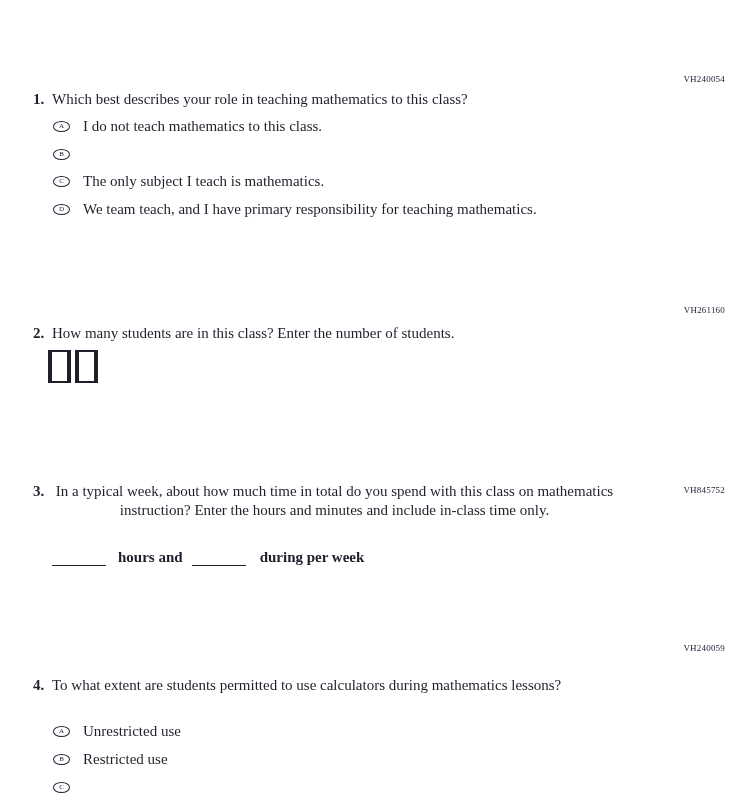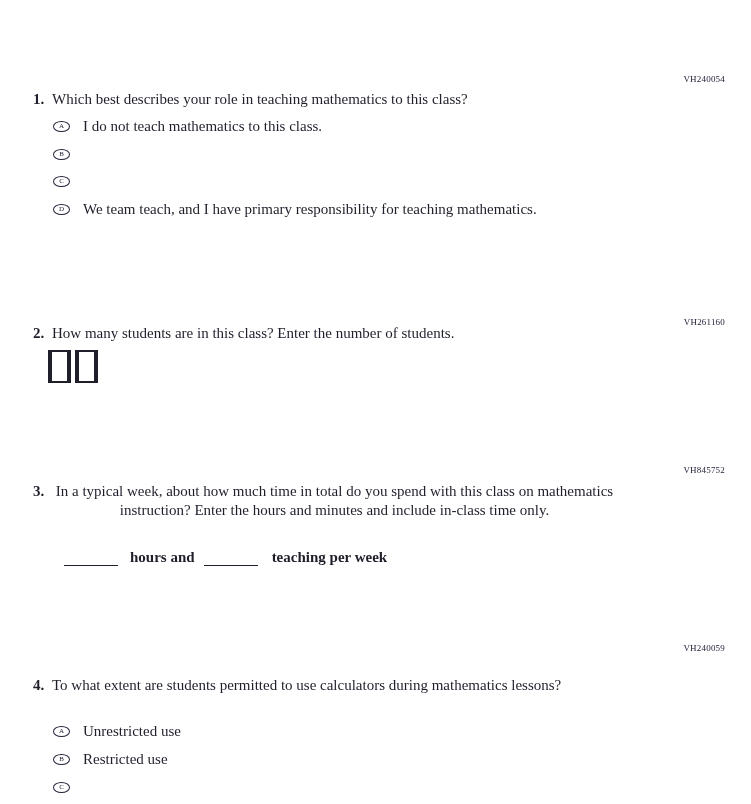--- a/index.html
+++ b/index.html
@@ -49,21 +49,21 @@
   .option-label { font-size: 15px; white-space: nowrap; text-align: right; }
   .digit-boxes { position: absolute; left: 48px; display: flex; gap: 4px; }
   .digit-box {
     width: 15px; height: 29px;
     border: 2px solid #1f1f2b;
     border-left-width: 4px;
     border-right-width: 4px;
   }
   .answer-line {
     position: absolute;
-    left: 64px;
+    left: 52px;
     display: flex;
     align-items: flex-end;
     font-size: 15px;
     font-weight: bold;
   }
   .blank {
     width: 54px; height: 16px;
     border-bottom: 1.5px solid #1f1f2b;
     flex: none;
   }
@@ -91,49 +91,50 @@
     </div>
     <div class="option">
       <span class="oval">
           <i>B</i>
         </span>
     </div>
     <div class="option">
       <span class="oval">
           <i>C</i>
         </span>
+      <span class="option-label">The only subject I teach is mathematics.</span>
     </div>
     <div class="option">
       <span class="oval">
           <i>D</i>
         </span>
       <span class="option-label">We team teach, and I have primary responsibility for teaching mathematics.</span>
     </div>
   </div>
 
-  <div class="qcode" style="top:280px">VH261160</div>
+  <div class="qcode" style="top:268px">VH261160</div>
   <div class="question" style="top:287px">
     <span class="qnum">2.</span>
     <span class="qtext">How many students are in this class? Enter the number of students.</span>
   </div>
   <div class="digit-boxes" style="top:313px">
     <div class="digit-box"></div>
     <div class="digit-box"></div>
   </div>
 
-  <div class="qcode" style="top:428px">VH845752</div>
+  <div class="qcode" style="top:448px">VH845752</div>
   <div class="question" style="top:445px">
     <span class="qnum">3.</span>
     <span class="qtext">In a typical week, about how much time in total do you spend with this class on mathematics instruction? Enter the hours and minutes and include in-class time only.</span>
   </div>
   <div class="answer-line" style="top:511px">
     <span class="blank sp-a"></span>
     <span class="al-label sp-b">hours and</span>
     <span class="blank sp-c"></span>
-    <span class="al-label">teaching per week</span>
+    <span class="al-label">during per week</span>
   </div>
 
   <div class="qcode" style="top:606px">VH240059</div>
   <div class="question" style="top:639px">
     <span class="qnum">4.</span>
     <span class="qtext">To what extent are students permitted to use calculators during mathematics lessons?</span>
   </div>
   <div class="options gap-q4" style="top:686px">
     <div class="option">
       <span class="oval">

